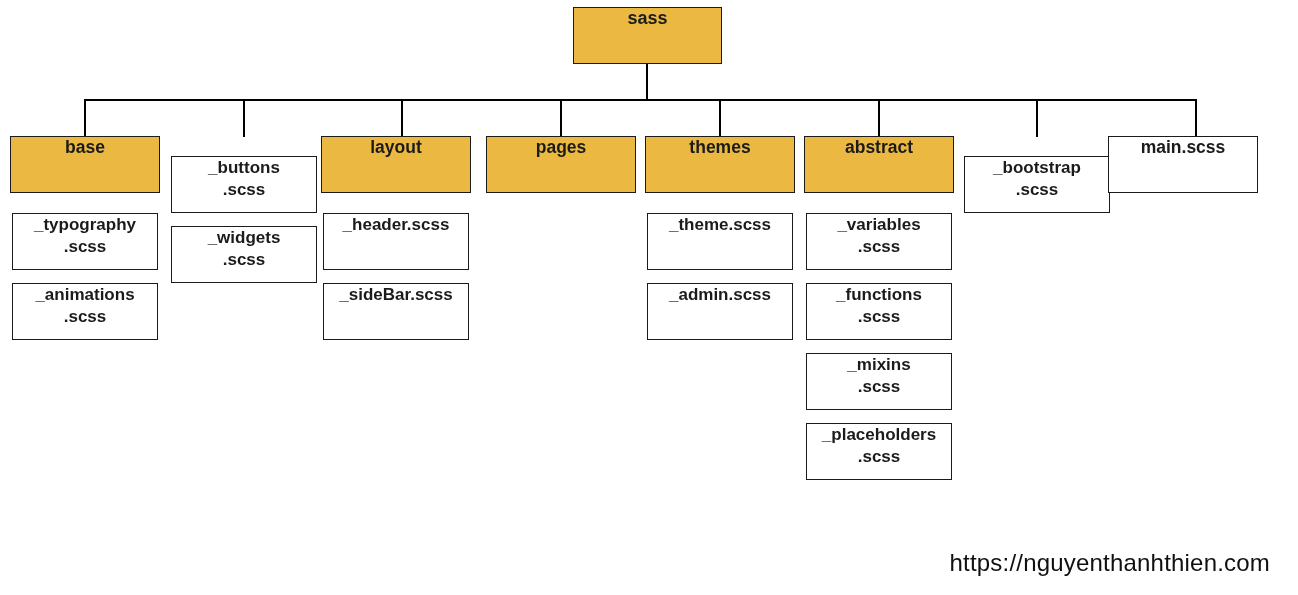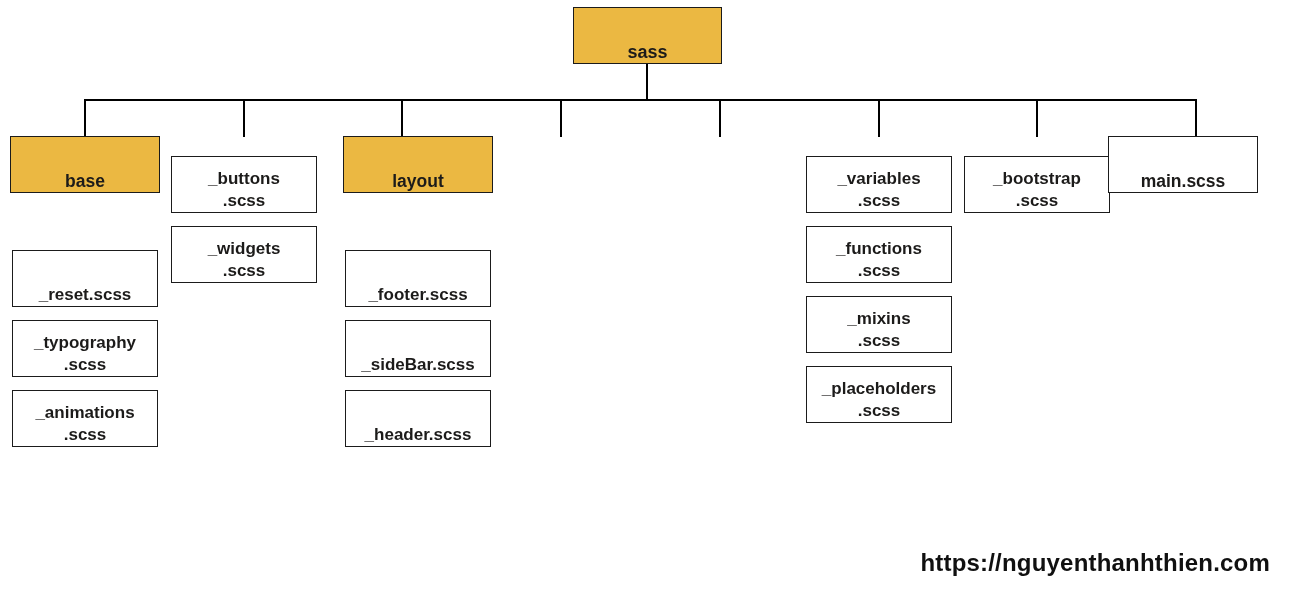--- a/index.html
+++ b/index.html
@@ -2,38 +2,38 @@
 <html style="--folder-fill: #EBB842; --file-fill: #FFFFFF; --border: #1B1B1B; --line: #000000;"><head>
 <meta charset="utf-8">
 <style>
   html,body{margin:0;padding:0;background:#ffffff;}
   .canvas{
     position:relative;width:1298px;height:595px;background:#ffffff;
     font-family:"Liberation Sans",sans-serif;overflow:hidden;
   }
   .box{
     box-sizing:border-box;display:flex;flex-direction:column;
-    align-items:center;justify-content:flex-end;text-align:center;
+    align-items:center;justify-content:flex-start;text-align:center;
     font-weight:bold;color:#1c1b1a;
   }
   .folder{background:var(--folder-fill,#EBB842);border:1px solid var(--border,#1b1b1b);}
   .file{background:var(--file-fill,#ffffff);border:1px solid var(--border,#1b1b1b);}
   .root-box{position:absolute;left:573px;top:7px;width:149px;height:57px;font-size:18px;}
-  .col{position:absolute;top:136px;width:150px;display:flex;flex-direction:column;gap:37px;}
+  .col{position:absolute;top:136px;width:150px;display:flex;flex-direction:column;}
   .header-box{height:57px;font-size:17.5px;}
   .files{margin-top:20px;display:flex;flex-direction:column;gap:13px;align-items:center;}
   .file-box{width:146px;height:57px;font-size:17px;line-height:22px;}
   .file-box span:empty{display:none;}
   .line{position:absolute;background:var(--line,#000000);}
   .stem{left:646px;top:64px;width:2px;height:36px;}
   .hbar{left:85px;top:99px;width:1112px;height:2px;}
   .drop{top:99px;width:2px;height:38px;}
   .footer{
     position:absolute;right:28px;top:549px;font-size:24px;
-    font-weight:bold;color:#101010;letter-spacing:0.2px;
+    font-weight:normal;color:#101010;letter-spacing:0.2px;
   }
 </style>
 </head>
 <body>
 
 <div class="canvas">
 
   <div class="box folder root-box">
     <span>sass</span>
   </div>
@@ -48,24 +48,20 @@
   <div class="line drop" style="left:878px"></div>
   <div class="line drop" style="left:1036px"></div>
   <div class="line drop" style="left:1195px"></div>
 
   <div class="col" style="left:10px">
     <div class="box folder header-box">
       <span>base</span>
     </div>
     <div class="files">
       <div class="box file file-box">
-        <span>_reset.scss</span>
-
-      </div>
-      <div class="box file file-box">
         <span>_typography</span>
         <span>.scss</span>
       </div>
       <div class="box file file-box">
         <span>_animations</span>
         <span>.scss</span>
       </div>
     </div>
   </div>
 
@@ -75,45 +71,62 @@
         <span>_buttons</span>
         <span>.scss</span>
       </div>
       <div class="box file file-box">
         <span>_widgets</span>
         <span>.scss</span>
       </div>
     </div>
   </div>
 
-  <div class="col" style="left:343px">
+  <div class="col" style="left:321px">
     <div class="box folder header-box">
       <span>layout</span>
     </div>
     <div class="files">
       <div class="box file file-box">
-        <span>_footer.scss</span>
+        <span>_header.scss</span>
 
       </div>
       <div class="box file file-box">
         <span>_sideBar.scss</span>
 
       </div>
+    </div>
+  </div>
+
+  <div class="col" style="left:486px">
+    <div class="box folder header-box">
+      <span>pages</span>
+    </div>
+  </div>
+
+  <div class="col" style="left:645px">
+    <div class="box folder header-box">
+      <span>themes</span>
+    </div>
+    <div class="files">
       <div class="box file file-box">
-        <span>_header.scss</span>
+        <span>_theme.scss</span>
+
+      </div>
+      <div class="box file file-box">
+        <span>_admin.scss</span>
 
       </div>
     </div>
   </div>
 
-  <div class="col" style="left:486px">
-  </div>
-
-
   <div class="col" style="left:804px">
+    <div class="box folder header-box">
+      <span>abstract</span>
+    </div>
     <div class="files">
       <div class="box file file-box">
         <span>_variables</span>
         <span>.scss</span>
       </div>
       <div class="box file file-box">
         <span>_functions</span>
         <span>.scss</span>
       </div>
       <div class="box file file-box">

